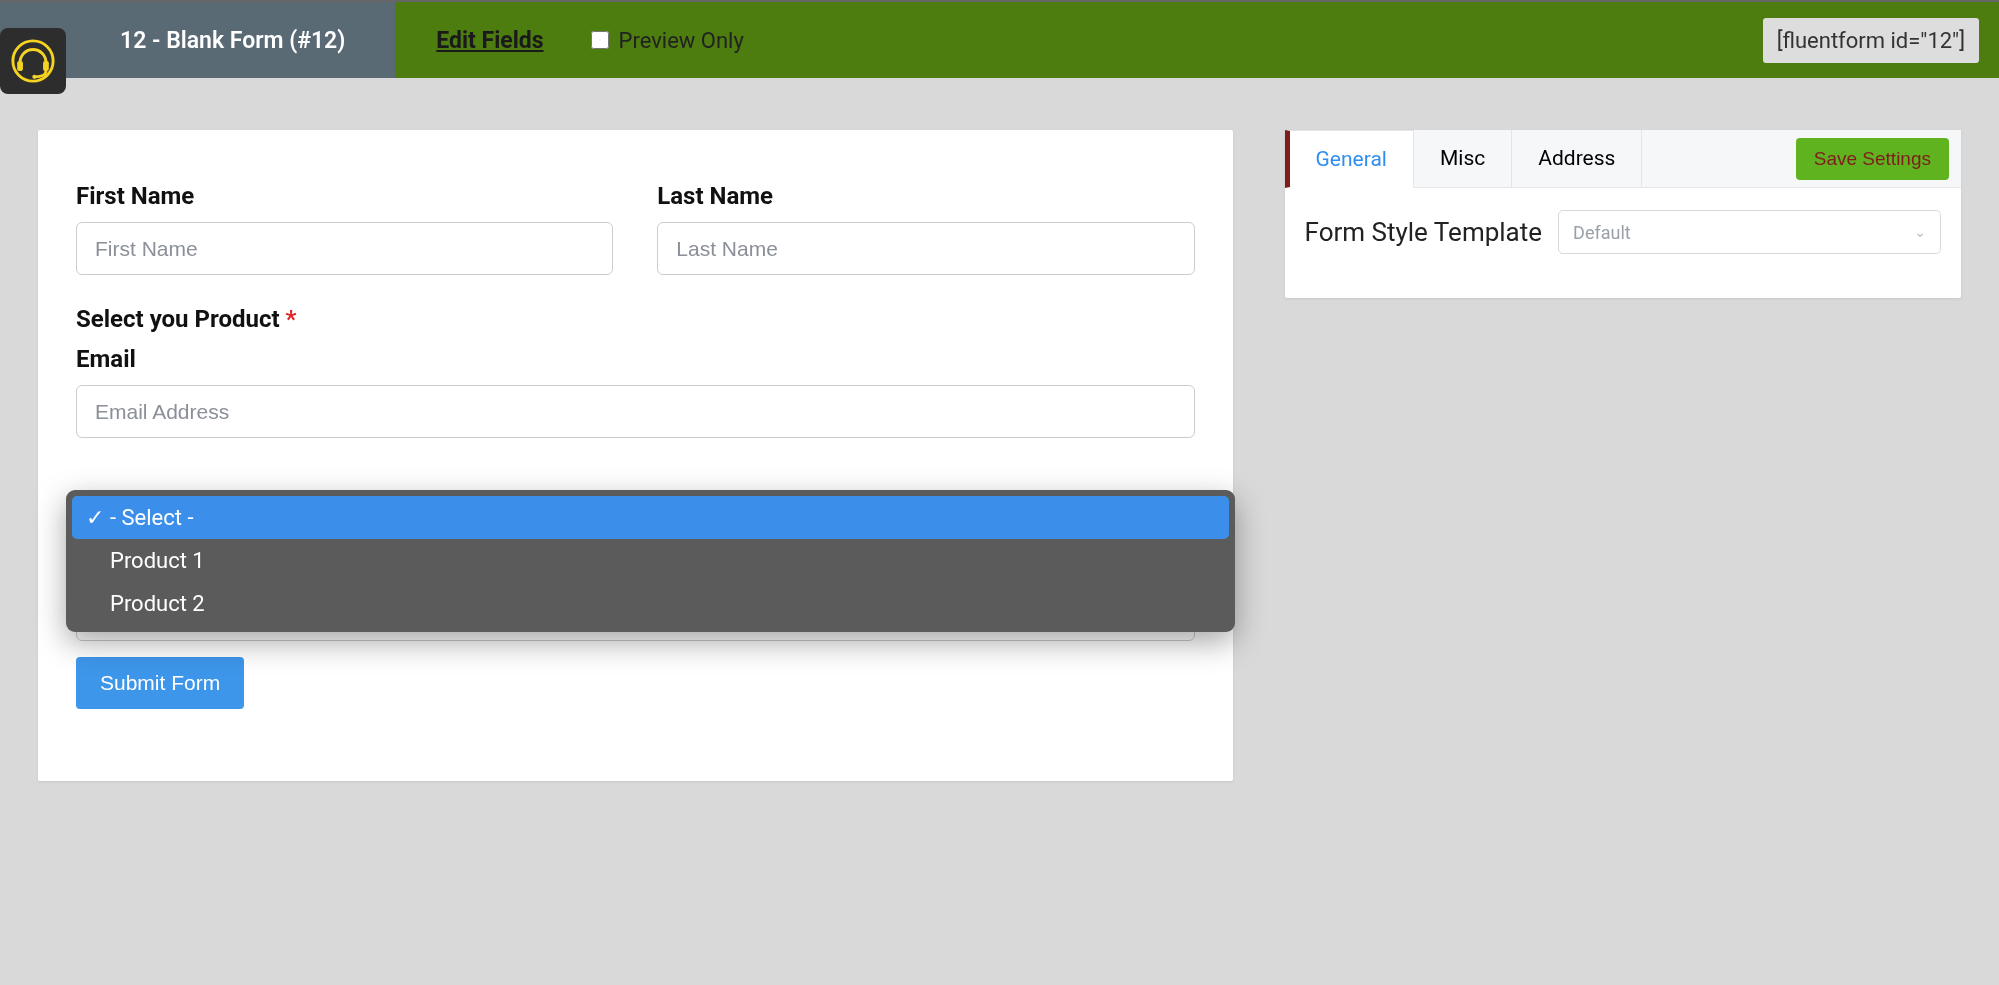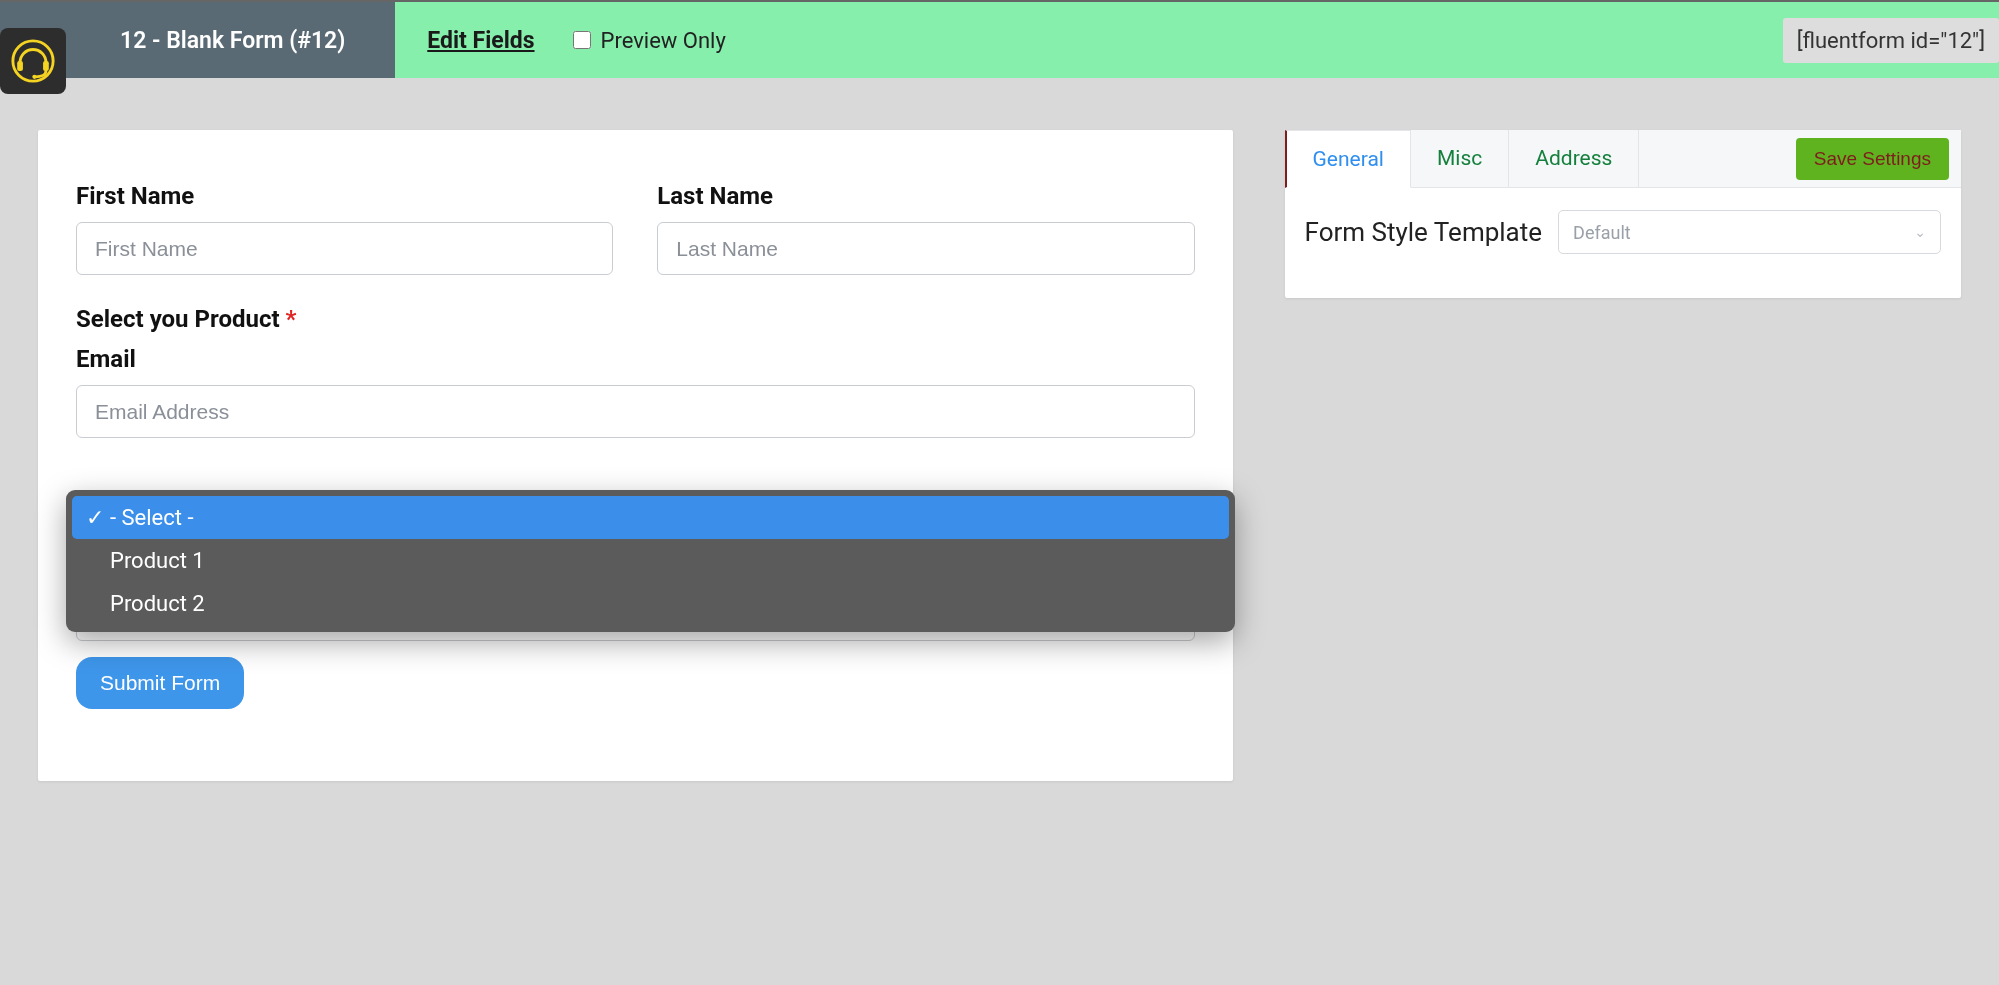--- a/index.html
+++ b/index.html
@@ -26,26 +26,27 @@
     border-radius: 8px;
     display: flex;
     align-items: center;
     justify-content: center;
     z-index: 50;
   }
   .support-btn svg { width: 46px; height: 46px; }
 
   
   .header {
-    background: #86efac;
+    background: #4d7c0f;
     height: 76px;
     display: flex;
     align-items: center;
     padding-left: 0;
-    padding-right: 0;
+    padding-right: 20px;
+    gap: 9px;
   }
   .header .tab-title {
     background: #5a6a75;
     color: #fff;
     height: 100%;
     display: flex;
     align-items: center;
     padding: 0 50px 0 120px;
     font-size: 23px;
     font-weight: 600;
@@ -163,21 +164,21 @@
   }
   .dropdown .opt.selected {
     background: #3b8fea;
   }
   .dropdown .opt.selected .check { visibility: visible; }
 
   .submit-btn {
     background: #3e96ea;
     color: #fff;
     border: none;
-    border-radius: 16px;
+    border-radius: 4px;
     padding: 14px 24px;
     font-size: 21px;
     cursor: pointer;
     margin-top: 16px;
   }
 
   
   .side-panel {
     background: #fff;
     width: 690px;
@@ -189,30 +190,30 @@
     display: flex;
     align-items: center;
     border-bottom: 1px solid #e3e5e8;
     background: #f5f7f9;
     padding-right: 12px;
   }
   .side-tabs { display: flex; }
   .side-tab {
     padding: 16px 26px;
     font-size: 21px;
-    color: #15803d;
+    color: #000000;
     cursor: pointer;
     border-right: 1px solid #e3e5e8;
     background: #f5f7f9;
   }
   .side-tab.active {
     color: #2f8ef0;
     background: #fff;
     border-top: 1px solid #e3e5e8;
-    border-left: 2px solid #7f1d1d;
+    border-left: 5px solid #7f1d1d;
     border-bottom: 1px solid #fff;
     margin-bottom: -1px;
   }
   .side-header .spacer { flex: 1; }
   .save-btn {
     background: #5fb31f;
     color: #7f1d1d;
     border: none;
     border-radius: 4px;
     padding: 10px 18px;

